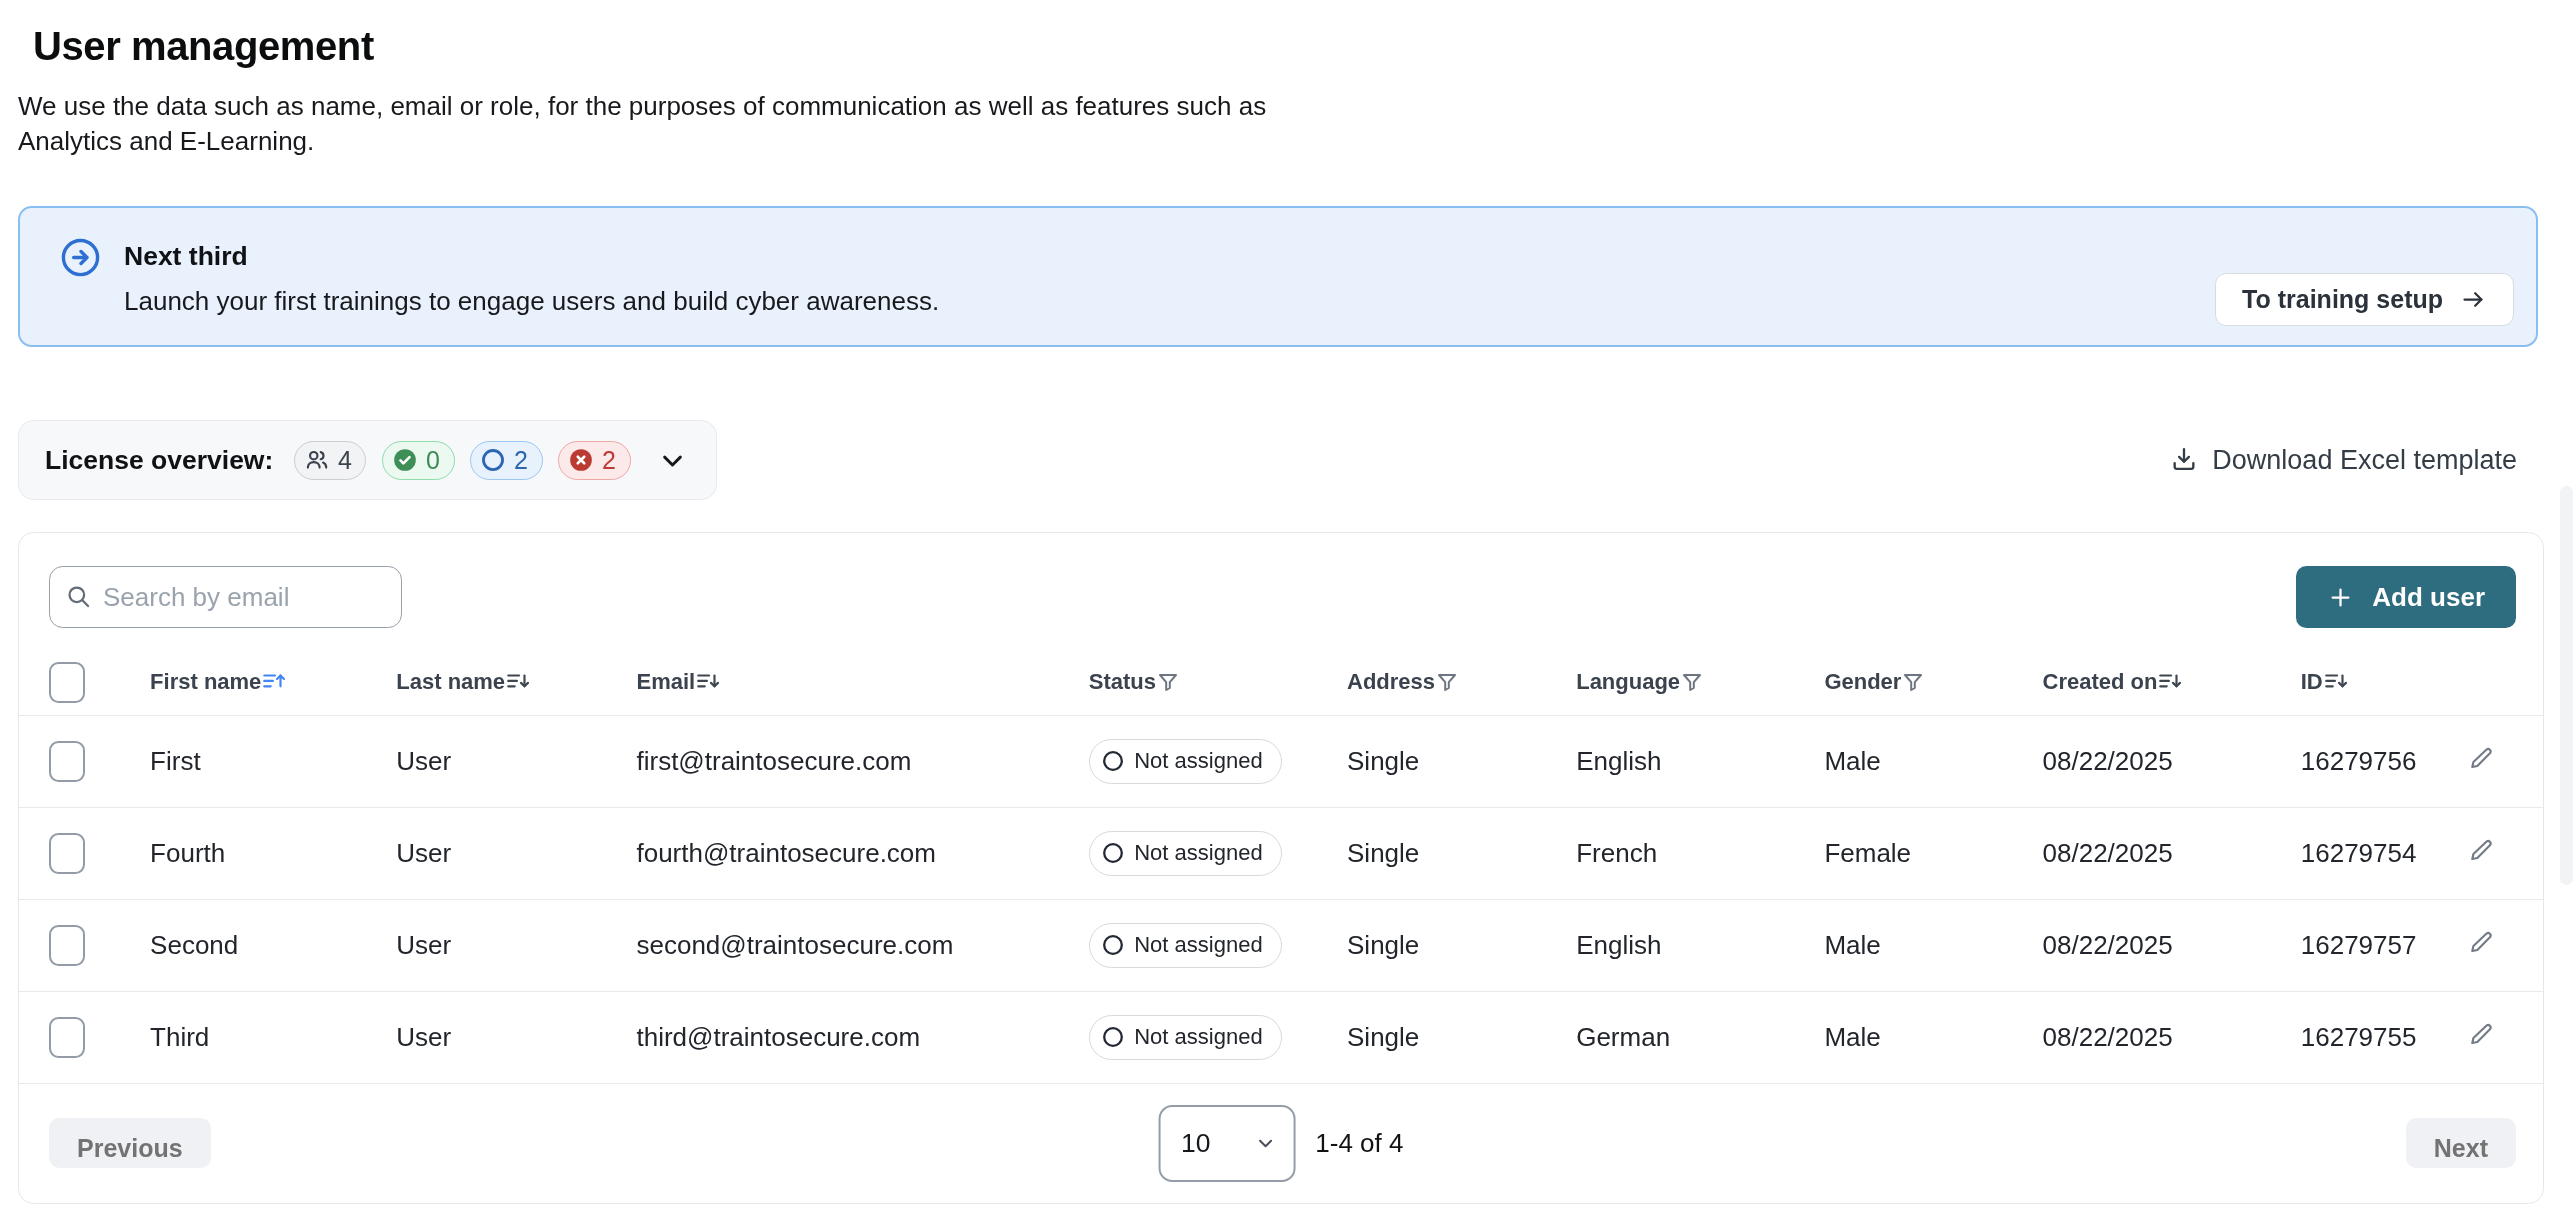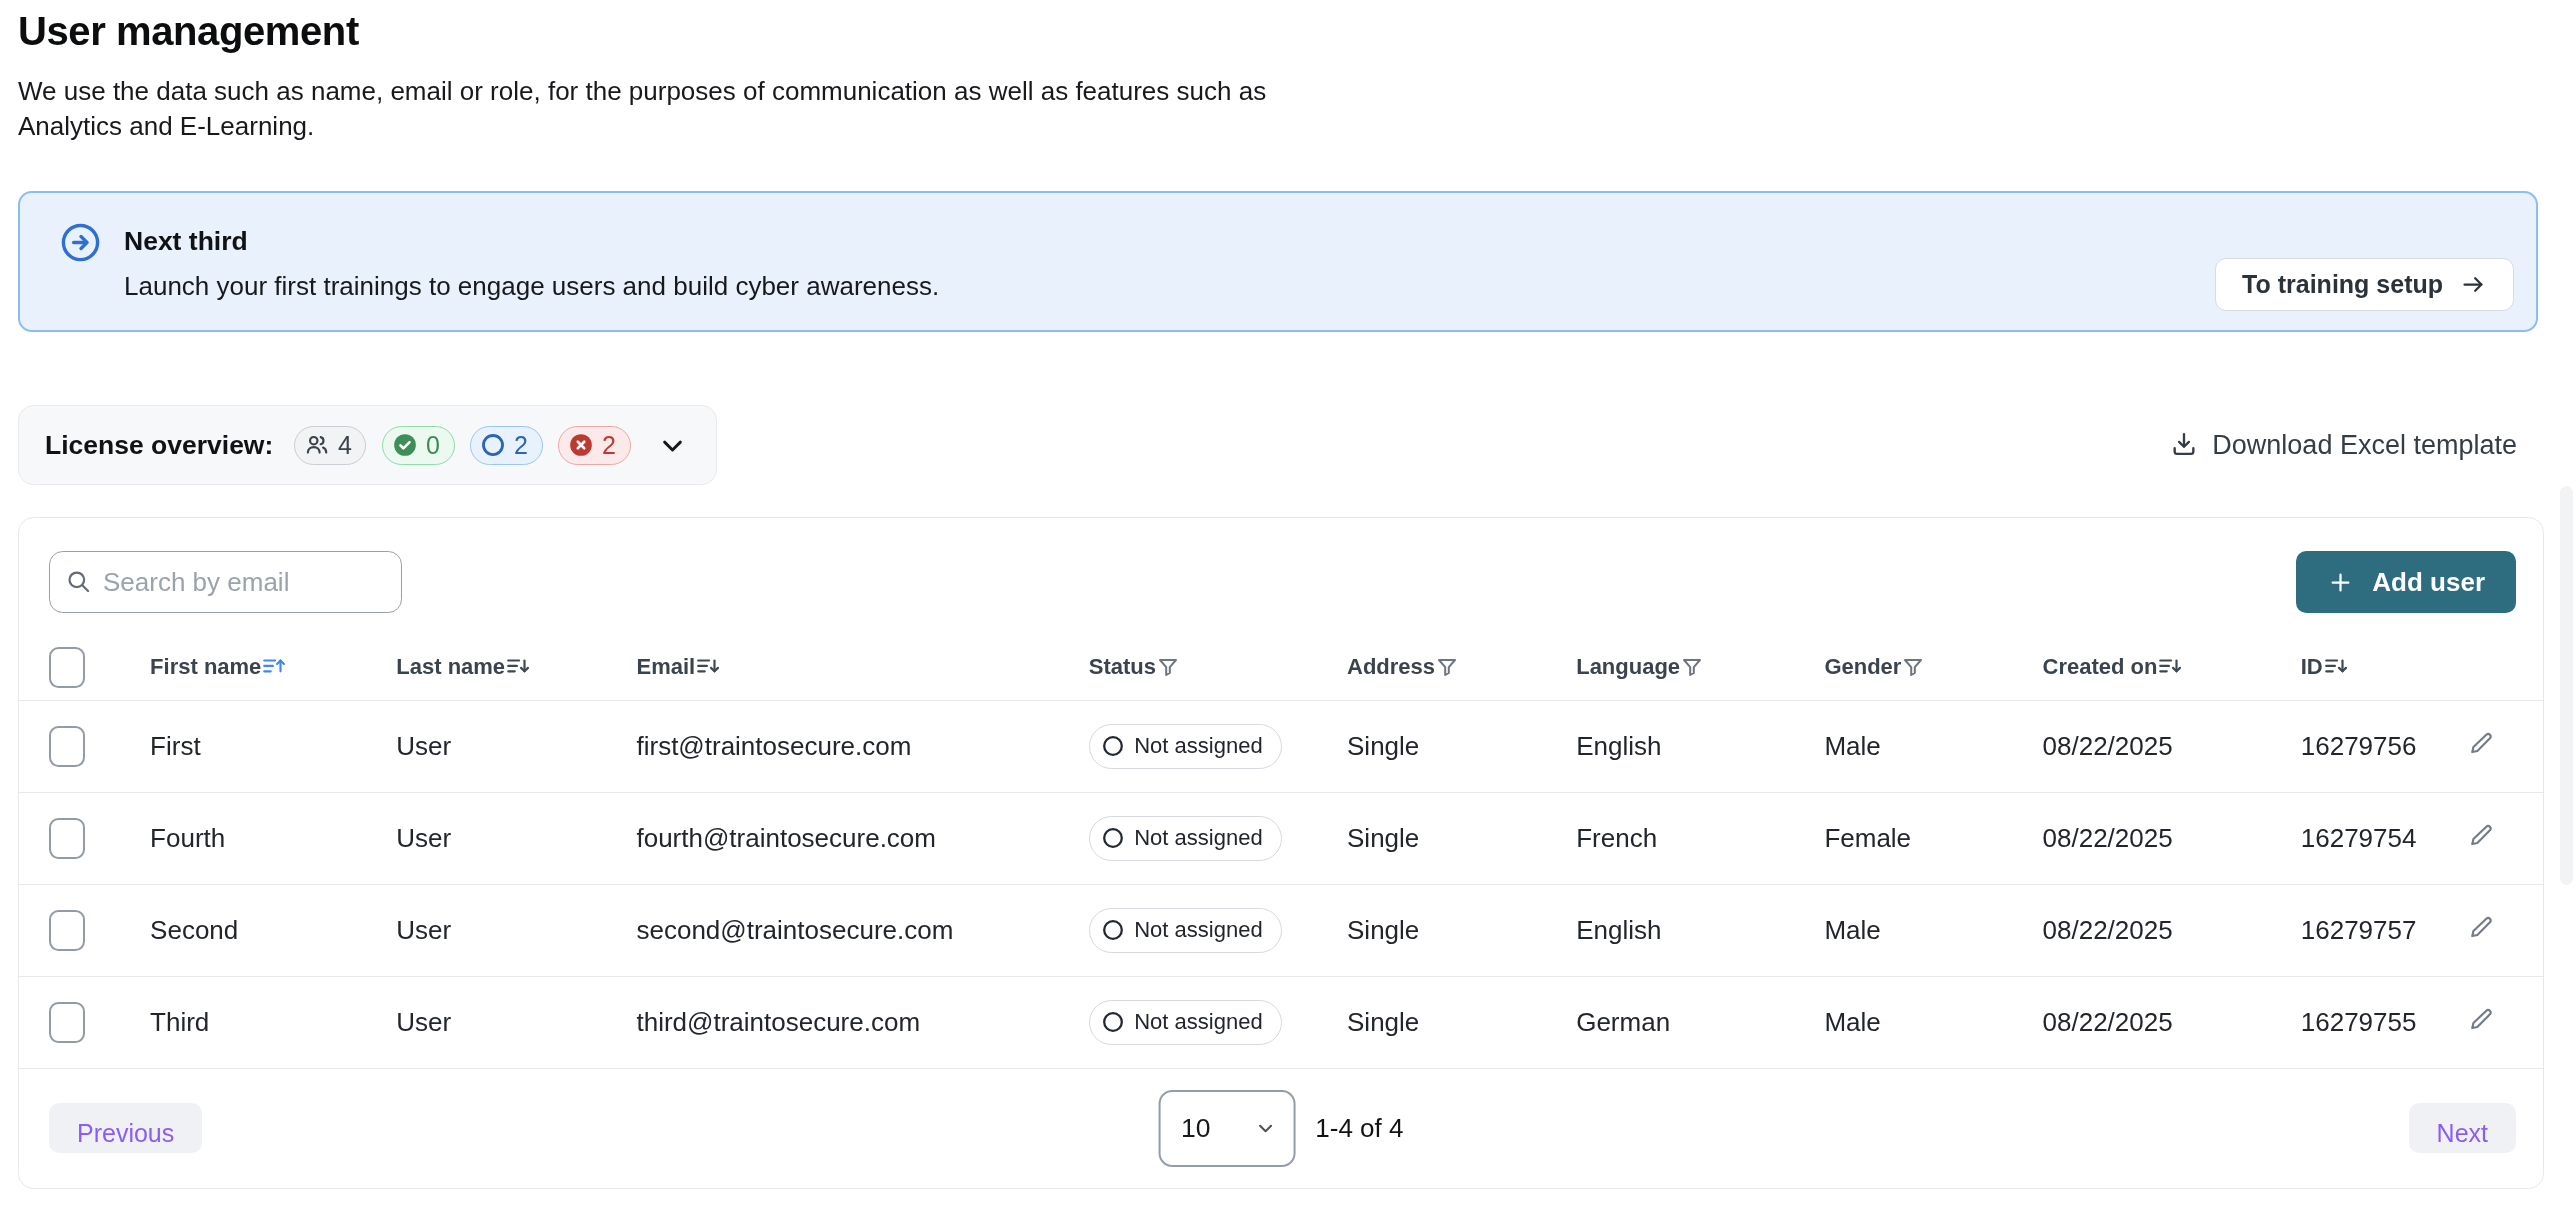--- a/index.html
+++ b/index.html
@@ -4,21 +4,21 @@
 <style>
   * { box-sizing: border-box; }
   html,body { margin:0; padding:0; }
   body {
     width:2576px; height:1208px; background:#ffffff;
     font-family:"Liberation Sans", sans-serif; color:#16181d;
     overflow:hidden; position:relative;
   }
   .page { padding:8.6px 33px 0 18px; }
 
-  h1.page-title { margin:0; font-size:40px; font-weight:700; color:#0c0d0e; letter-spacing:-0.4px; }
+  h1.page-title { margin:15px; font-size:40px; font-weight:700; color:#0c0d0e; letter-spacing:-0.4px; }
   p.page-desc { margin:20.5px 0 0; font-size:26px; line-height:35px; color:#17191c; max-width:1267px; }
 
   
   .banner {
     margin-top:47px; width:2520px; height:141px; position:relative;
     background:#e9f2fc; border:2.6px solid #8abdf0; border-radius:13.7px;
     padding:29px 0 0 40px; display:flex; gap:23px;
   }
   .banner-icon svg { width:41px; height:41px; display:block; }
   .banner-title { font-size:26.5px; font-weight:700; color:#101215; padding-top:4.3px; }
@@ -83,21 +83,21 @@
     display:inline-flex; align-items:center; gap:9.4px; height:45px; padding:0 18px 0 11px;
     border:1.7px solid #d6dade; border-radius:23px; font-size:22px; color:#22262c; background:#fff;
   }
   .badge svg { width:24px; height:24px; display:block; }
   .edit-btn { background:none; border:none; padding:0; cursor:pointer; }
   .edit-btn svg { width:27px; height:27px; color:#737b86; display:block; }
 
   
   .pager { display:flex; align-items:center; height:119px; padding:0 27px 0 30px; position:relative; }
   .pg-btn { height:50px; padding:16px 28px; border:none; border-radius:10.3px; background:#eff1f4;
-            color:#8b5cf6; font-size:25px; font-weight:400; font-family:inherit; cursor:default; }
+            color:#737373; font-size:25px; font-weight:700; font-family:inherit; cursor:default; }
   .pg-next { margin-left:auto; }
   .pager-center { position:absolute; left:50%; transform:translateX(-50%); display:flex; align-items:center; gap:19.7px; }
   .pagesize { width:137px; height:77px; border:2.1px solid #949da7; border-radius:13.7px; background:#fff;
               display:flex; align-items:center; justify-content:space-between; padding:0 17px 0 20.5px;
               font-size:26.5px; color:#15181c; cursor:pointer; }
   .pagesize svg { width:22px; height:22px; color:#4a525c; }
   .range { font-size:26px; color:#101214; }
 
   .scroll-thumb { position:absolute; right:2.6px; top:486px; width:13.7px; height:399px;
                   background:#f2f3f5; border-radius:6.8px; }

